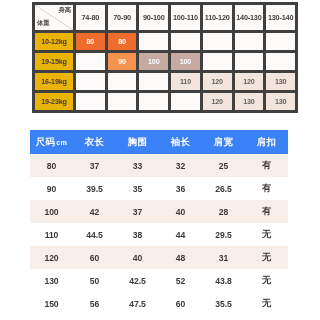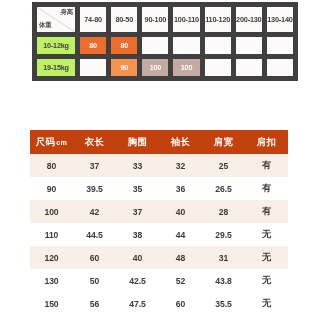--- a/index.html
+++ b/index.html
@@ -27,21 +27,21 @@
     position: absolute;
     left: 32px;
     top: 2px;
     width: 266px;
     border-collapse: collapse;
     table-layout: fixed;
     background: #fcfbfa;
   }
   #matrix-table td,
   #matrix-table th {
-    border: 5px solid #404040;
+    border: 3px solid #404040;
     padding: 0;
     height: 17.1px;
     text-align: center;
     vertical-align: middle;
     font-weight: bold;
     font-size: 7.2px;
     color: #4a4441;
     letter-spacing: -0.2px;
     background: #fcfbfa;
   }
@@ -73,40 +73,40 @@
     color: #514a46;
   }
   #matrix-table thead th {
     height: 25px;
     font-size: 7.3px;
     color: #45403d;
   }
   #matrix-table td.rowlabel {
     font-size: 7.2px;
     color: #45403d;
-    background: #bef264;
+    background: #eab308;
   }
   
   .c-dark  { background: #ef6d2c !important; color: #ffffff !important; }
   .c-mid   { background: #f6944f !important; color: #ffffff !important; }
   .c-mauve { background: #c4aaa0 !important; color: #ffffff !important; }
   .c-pale  { background: #f1e5dd !important; color: #6a605a !important; }
   .c-none  { background: #fcfbfa !important; }
 
   
   #spec-table {
     position: absolute;
     left: 30px;
     top: 130px;
     width: 258px;
     border-collapse: collapse;
     table-layout: fixed;
   }
   #spec-table th {
-    background: #c2410c;
+    background: #3b82f6;
     color: #ffffff;
     font-weight: bold;
     font-size: 9.4px;
     height: 22px;
     text-align: center;
     vertical-align: middle;
     letter-spacing: 0.3px;
     border: none;
     margin-top: 28px;
   }
@@ -138,25 +138,25 @@
     <thead>
       <tr>
         <th class="corner">
           <svg class="diag" viewBox="0 0 38 25" preserveAspectRatio="none">
             <line x1="0" y1="0" x2="38" y2="25" stroke="#ded2c9" stroke-width="1"></line>
           </svg>
           <span class="lbl-h">身高</span>
           <span class="lbl-w">体重</span>
         </th>
       <th>74-80</th>
-          <th>80-50</th>
+          <th>70-90</th>
           <th>90-100</th>
           <th>100-110</th>
           <th>110-120</th>
-          <th>200-130</th>
+          <th>140-130</th>
           <th>130-140</th>
         </tr>
     </thead>
     <tbody>
         <tr>
           <td class="rowlabel">10-12kg</td>
           <td class="c-dark">80</td>
           <td class="c-dark">80</td>
           <td class="c-none"></td>
           <td class="c-none"></td>
@@ -166,20 +166,40 @@
         </tr>
         <tr>
           <td class="rowlabel">19-15kg</td>
           <td class="c-none"></td>
           <td class="c-mid">90</td>
           <td class="c-mauve">100</td>
           <td class="c-mauve">100</td>
           <td class="c-none"></td>
           <td class="c-none"></td>
           <td class="c-none"></td>
+        </tr>
+        <tr>
+          <td class="rowlabel">16-19kg</td>
+          <td class="c-none"></td>
+          <td class="c-none"></td>
+          <td class="c-none"></td>
+          <td class="c-pale">110</td>
+          <td class="c-pale">120</td>
+          <td class="c-pale">120</td>
+          <td class="c-pale">130</td>
+        </tr>
+        <tr>
+          <td class="rowlabel">19-23kg</td>
+          <td class="c-none"></td>
+          <td class="c-none"></td>
+          <td class="c-none"></td>
+          <td class="c-none"></td>
+          <td class="c-pale">120</td>
+          <td class="c-pale">130</td>
+          <td class="c-pale">130</td>
         </tr>
       </tbody>
   </table>
 
   <table id="spec-table">
     <thead>
       <tr>
           <th><span>尺码</span><span class="unit">cm</span></th>
           <th>衣长</th>
           <th>胸围</th>

